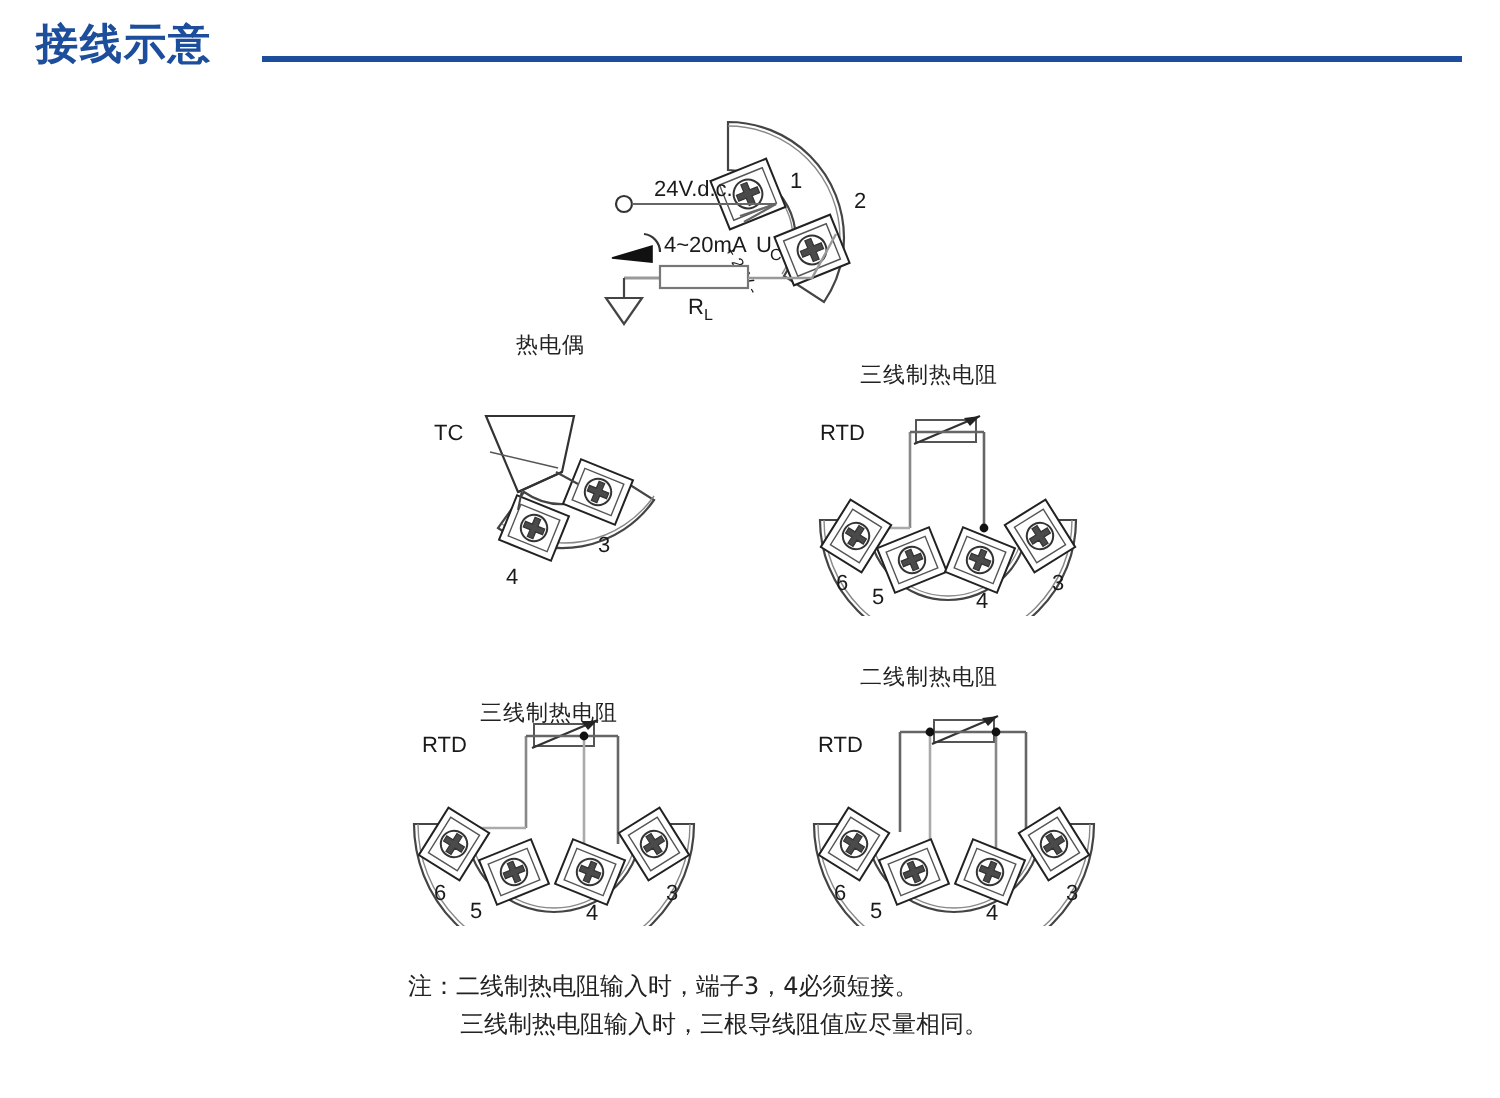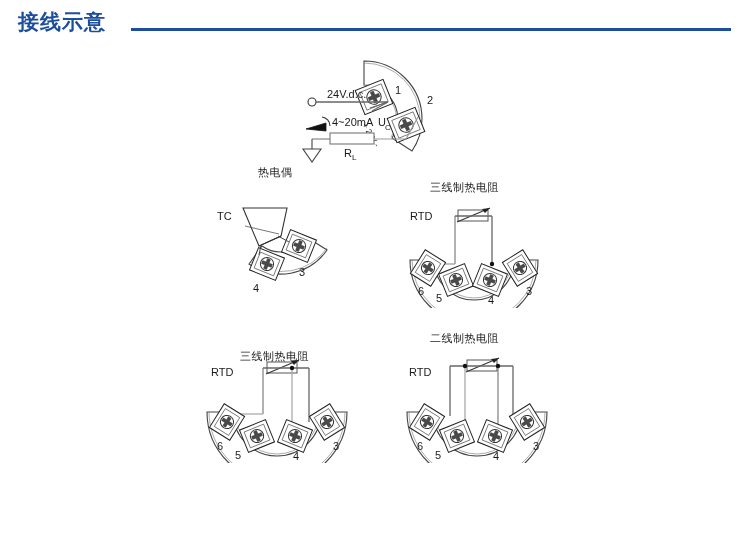--- a/index.html
+++ b/index.html
@@ -321,15 +321,17 @@
       <text x="98" y="112" font-size="11">4</text>
 
       <g transform="translate(132,74) rotate(58)">
         <use href="#screwTermB"></use>
       </g>
       <text x="138" y="102" font-size="11">3</text>
     </svg>
   </div>
 
   <div class="notes">
+    <div>注：二线制热电阻输入时，端子3，4必须短接。</div>
+    <div class="note-line-2">三线制热电阻输入时，三根导线阻值应尽量相同。</div>
   </div>
 
 </div>
 
 </body></html>

